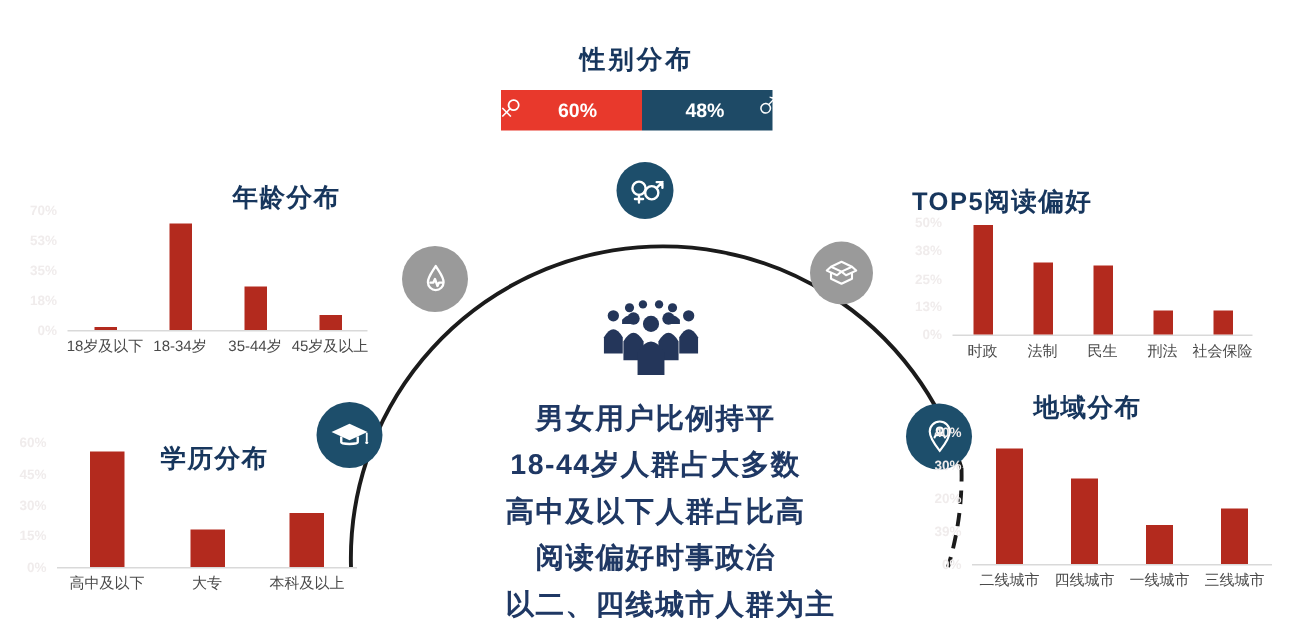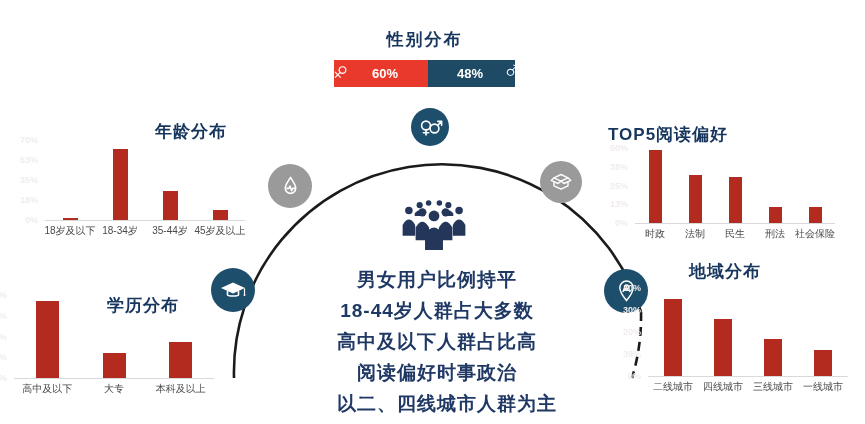--- a/index.html
+++ b/index.html
@@ -52,21 +52,21 @@
   .yticks{position:absolute;left:-32px;top:0;height:100%;width:28px;}
   .ytick{position:absolute;right:3px;transform:translateY(-50%);font-size:9px;font-weight:bold;color:var(--tick-faint);}
 
   .chart-age{left:10px;top:112px;width:290px;height:130px;}
   .chart-age .chart-title{left:145px;top:8px;}
   .chart-age .plot{left:35px;top:28px;width:200px;height:80px;}
   .chart-age .bar{width:15px;}
 
   .chart-education{left:10px;top:255px;width:245px;height:150px;}
   .chart-education .chart-title{left:97px;top:7px;margin-top:32px;}
-  .chart-education .plot{left:4px;top:40px;width:200px;height:83px;}
+  .chart-education .plot{left:28px;top:40px;width:200px;height:83px;}
   .chart-education .bar{width:23px;}
 
   .chart-reading{left:605px;top:120px;width:255px;height:120px;}
   .chart-reading .chart-title{left:3px;top:3px;}
   .chart-reading .plot{left:30px;top:28px;width:200px;height:75px;}
   .chart-reading .bar{width:13px;}
 
   .chart-region{left:620px;top:255px;width:240px;height:145px;}
   .chart-region .chart-title{left:48px;top:5px;margin-left:21px;}
   .chart-region .plot{left:28px;top:33px;width:200px;height:88px;}
@@ -280,26 +280,26 @@
       <div class="cols">
           <div class="col">
             <div class="bar" style="height: 87.5%;"></div>
             <div class="cat">二线城市</div>
           </div>
           <div class="col">
             <div class="bar" style="height: 65%;"></div>
             <div class="cat">四线城市</div>
           </div>
           <div class="col">
+            <div class="bar" style="height: 30%;"></div>
+            <div class="cat">一线城市</div>
+          </div>
+          <div class="col">
             <div class="bar" style="height: 42.5%;"></div>
             <div class="cat">三线城市</div>
-          </div>
-          <div class="col">
-            <div class="bar" style="height: 30%;"></div>
-            <div class="cat">一线城市</div>
           </div>
         </div>
     </div>
   </div>
 
   <div class="center-lines">
     <div class="cline">男女用户比例持平</div>
     <div class="cline">18-44岁人群占大多数</div>
     <div class="cline">高中及以下人群占比高</div>
     <div class="cline">阅读偏好时事政治</div>

